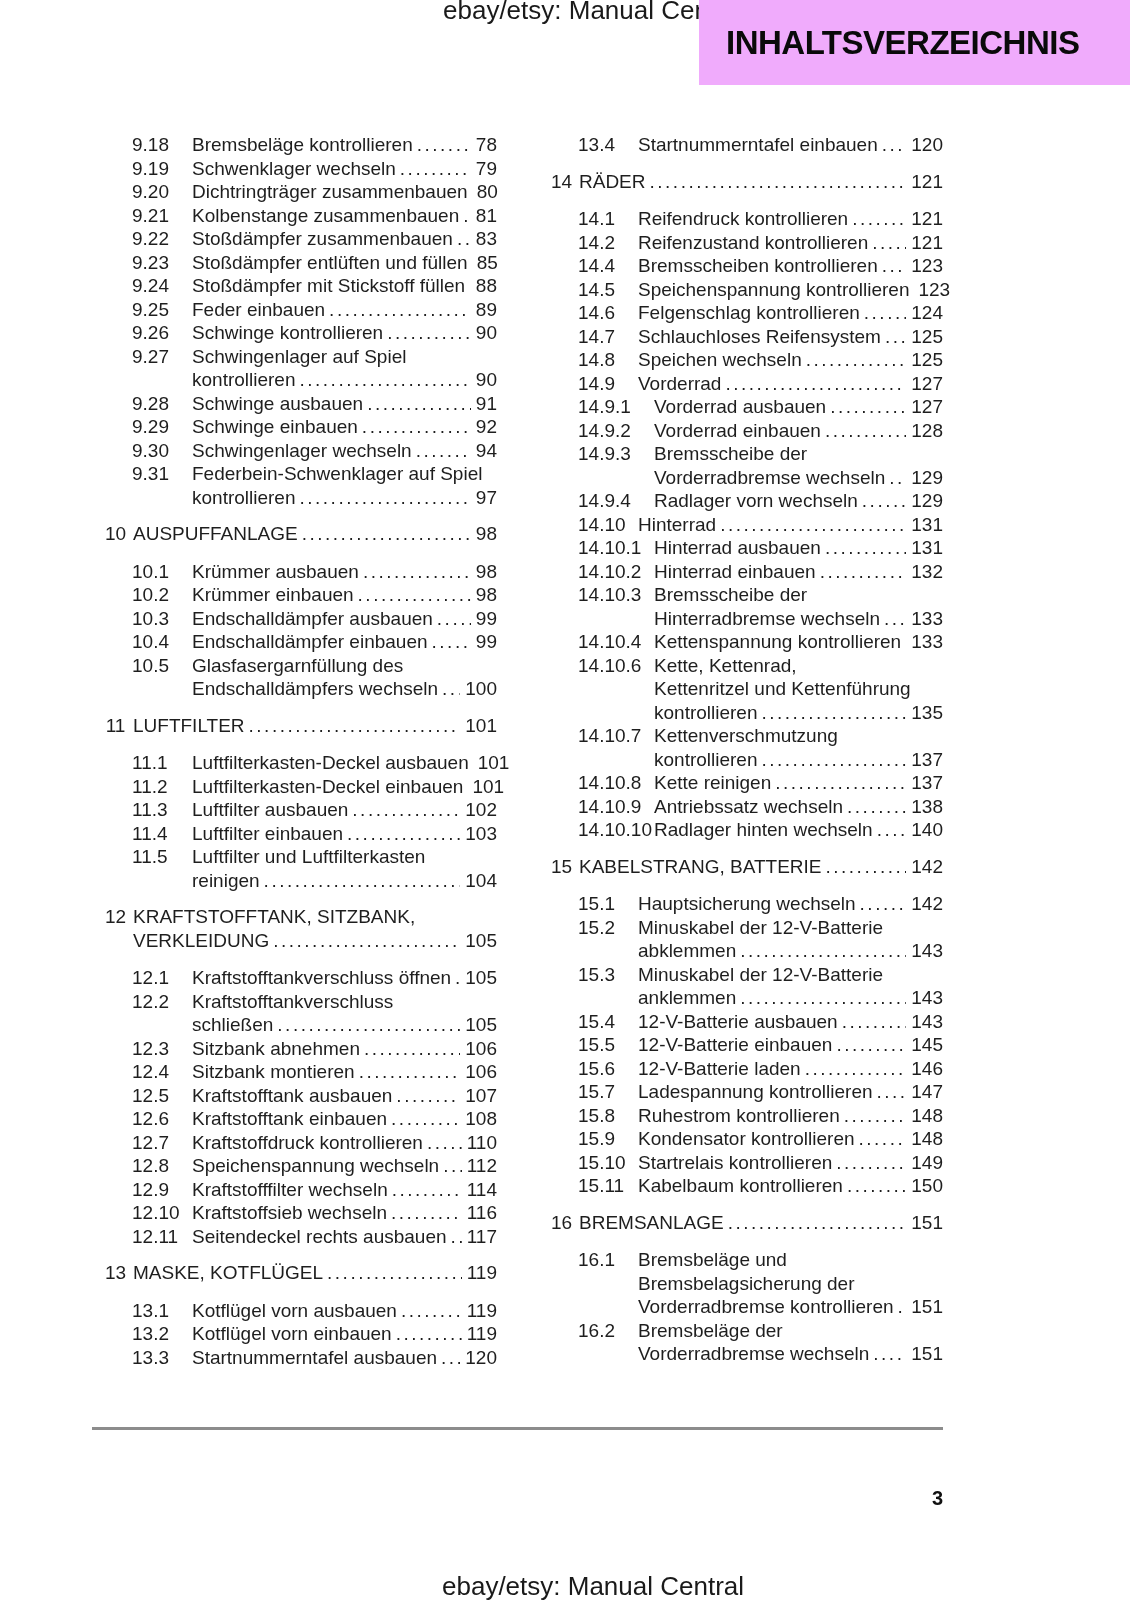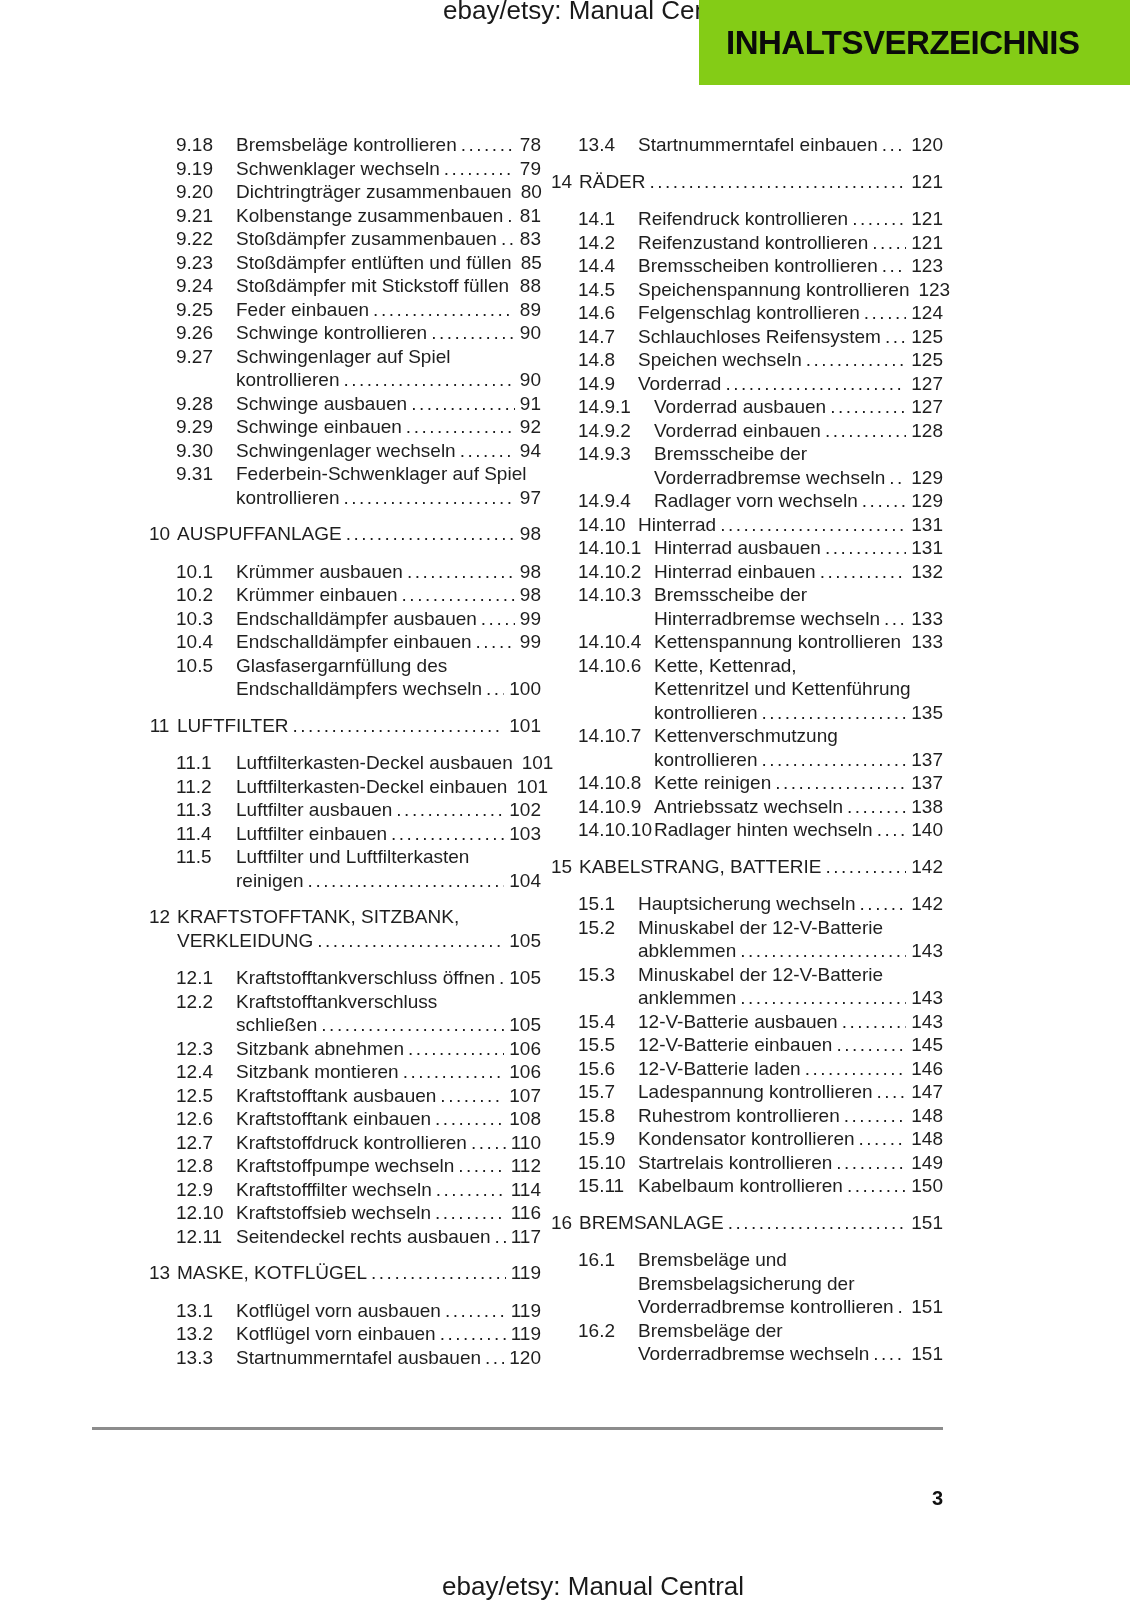--- a/index.html
+++ b/index.html
@@ -27,21 +27,21 @@
   .title-box .title {
     font-weight: bold; font-size: 33px; letter-spacing: -0.5px;
     color: #0a0a0a; padding-left: 27px; white-space: nowrap;
   }
 
   
   .col {
     position: absolute; top: 133px; width: 405px;
     font-size: 19px; line-height: 23.5px;
   }
-  .col.left  { left: 92px; margin-left: 44px; }
+  .col.left  { left: 92px; }
   .col.right { left: 538px; }
 
   .entry { display: flex; align-items: flex-start; }
   .entry .num { flex: 0 0 auto; white-space: nowrap; }
   .entry .ebody { flex: 1 1 auto; min-width: 0; }
 
   .lvl1 { margin: 13px 0 14px 0; }
   .lvl1 .num { width: 41px; padding-left: 6px; box-sizing: border-box; text-align: center; }
   .lvl2 .num { margin-left: 40px; width: 60px; }
   .lvl3 .num { margin-left: 40px; width: 76px; }
@@ -72,21 +72,21 @@
     position: absolute; top: 1571px; left: 442px;
     font-size: 26px; color: #1a1a1a; white-space: nowrap;
   }
 </style>
 </head>
 <body>
 
 <div class="page">
   <div class="site-header">ebay/etsy: Manual Central</div>
 
-  <div class="title-box" style="background: #84cc16;">
+  <div class="title-box" style="background: #f0abfc;">
     <span class="title">INHALTSVERZEICHNIS</span>
   </div>
 
   <div class="col left">
       <div class="entry lvl2">
         <span class="num">9.18</span>
         <span class="ebody">
           <span class="line last">
             <span class="t">Bremsbeläge kontrollieren</span>
             <span class="dots"></span>
@@ -427,21 +427,21 @@
             <span class="t">Kraftstoffdruck kontrollieren</span>
             <span class="dots"></span>
             <span class="pageref">110</span>
           </span>
         </span>
       </div>
       <div class="entry lvl2">
         <span class="num">12.8</span>
         <span class="ebody">
           <span class="line last">
-            <span class="t">Kraftstoffpumpe wechseln</span>
+            <span class="t">Speichenspannung wechseln</span>
             <span class="dots"></span>
             <span class="pageref">112</span>
           </span>
         </span>
       </div>
       <div class="entry lvl2">
         <span class="num">12.9</span>
         <span class="ebody">
           <span class="line last">
             <span class="t">Kraftstofffilter wechseln</span>

